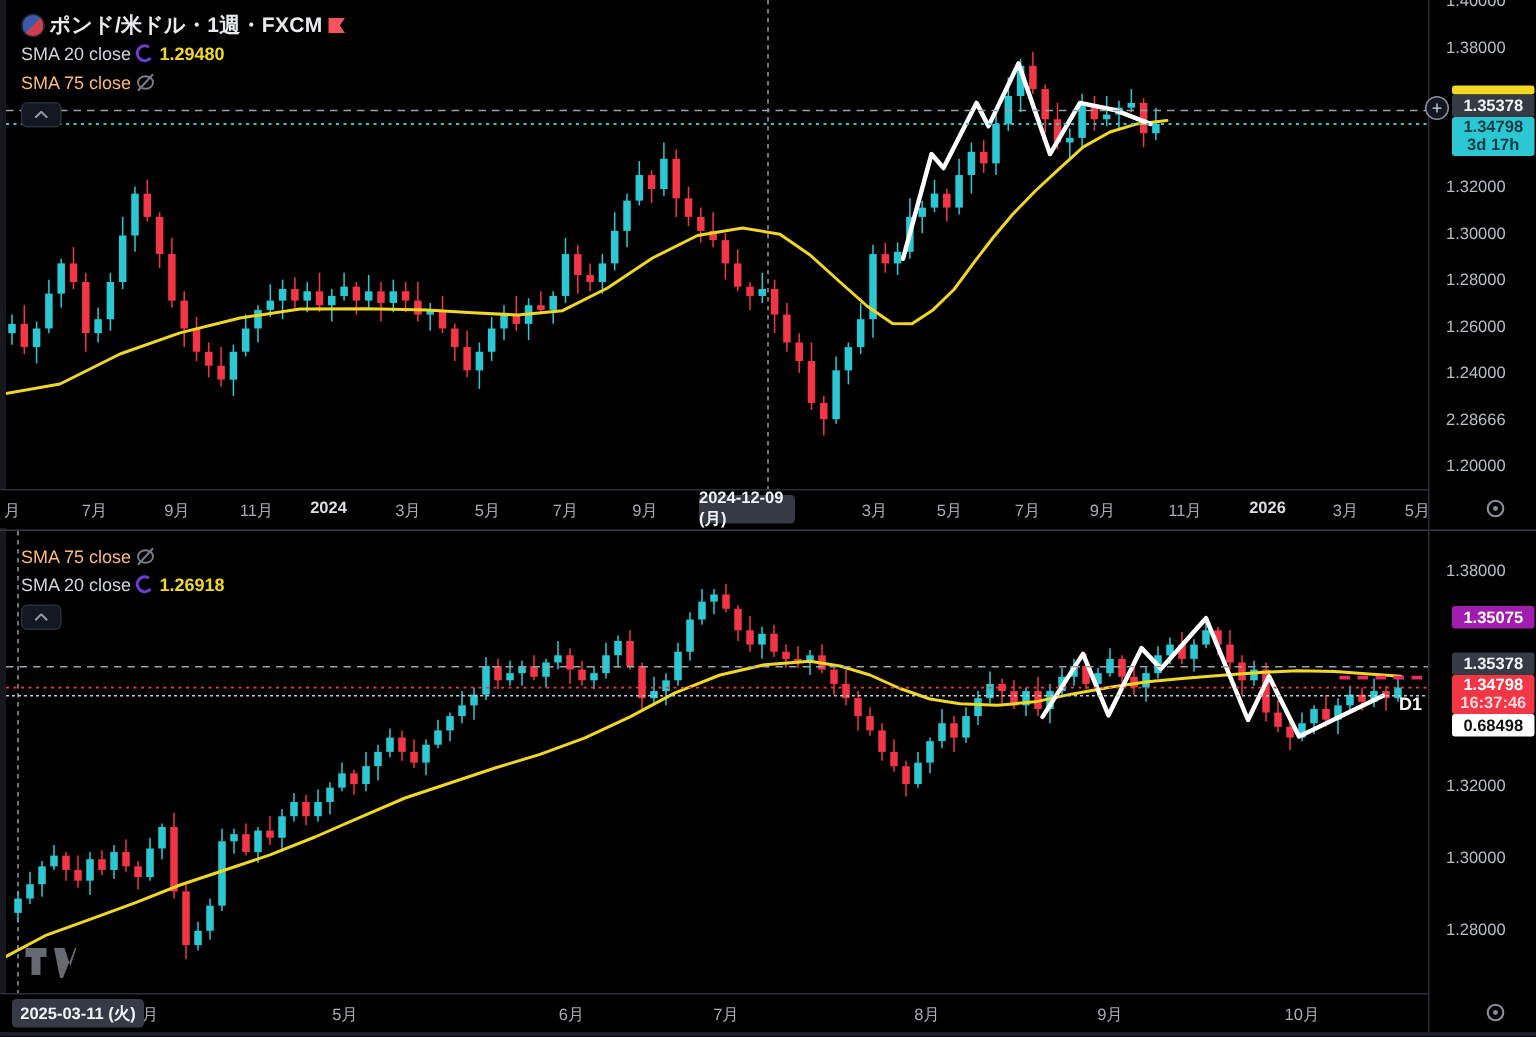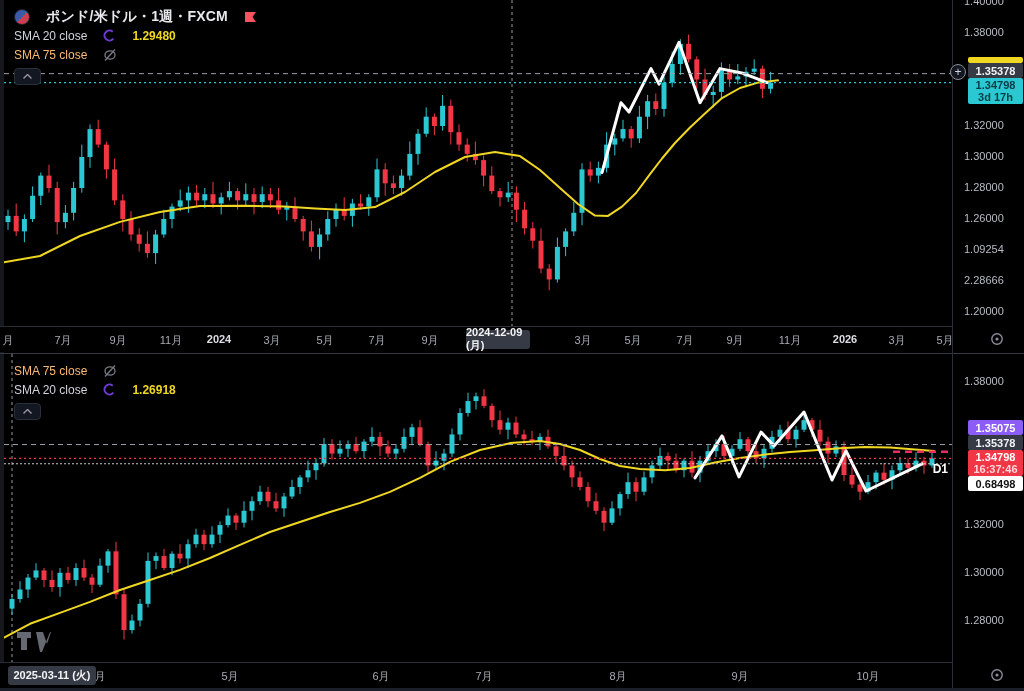--- a/index.html
+++ b/index.html
@@ -6,21 +6,21 @@
   *{box-sizing:border-box;font-family:"Liberation Sans","DejaVu Sans",sans-serif;}
   .stage{position:relative;width:1024px;height:691px;background:#000;overflow:hidden;}
   .edge-strip{position:absolute;left:0;top:0;width:4px;height:691px;background:#16181d;}
   .panel-svg{position:absolute;left:0;}
   .hline-sep{position:absolute;left:0;width:1024px;background:#363a45;height:1px;}
   .scale-border{position:absolute;left:952px;top:0;width:1px;height:688px;background:#2a2e39;}
   .bottom-strip{position:absolute;left:0;top:688px;width:1024px;height:3px;background:#1b1f2a;}
 
   
   .legend{position:absolute;left:14px;z-index:30;}
-  .lg-row{display:flex;align-items:center;gap:16px;height:19px;}
+  .lg-row{display:flex;align-items:center;gap:3px;height:19px;}
   .lg-title{font-size:14px;font-weight:600;color:#e8eaed;letter-spacing:.2px;}
   .pair-icon{width:16px;height:16px;border-radius:50%;background:linear-gradient(135deg,#3b5aa9 50%,#cf3e4e 50%);border:1px solid #22252e;}
   .lg-sma{font-size:12px;color:#d1d4dc;}
   .lg-sma.muted,.lg-sma-val.muted{color:#fdba74;}
   .lg-sma-val{font-size:12px;color:#f0d722;font-weight:600;}
   .chev-btn{margin-top:4px;width:27px;height:17px;border:1px solid #2a2e39;border-radius:4px;background:#131722;display:flex;align-items:center;justify-content:center;}
 
   
   .price-scale{position:absolute;left:953px;top:0;width:71px;height:688px;z-index:20;}
   .p-tick{position:absolute;left:11px;font-size:11px;color:#b8bcc4;white-space:nowrap;}
@@ -289,21 +289,21 @@
     <svg class="gear" style="top:331px" width="16" height="16">
       <circle cx="8" cy="8" r="5.2" fill="none" stroke="#8b8e98" stroke-width="1.4"></circle>
         <circle cx="8" cy="8" r="1.6" fill="#8b8e98"></circle>
     </svg>
   <span class="p-tick" style="top: -5px;">1.40000</span>
       <span class="p-tick" style="top: 26px;">1.38000</span>
       <span class="p-tick" style="top: 119px;">1.32000</span>
       <span class="p-tick" style="top: 150px;">1.30000</span>
       <span class="p-tick" style="top: 181px;">1.28000</span>
       <span class="p-tick" style="top: 212px;">1.26000</span>
-      <span class="p-tick" style="top: 243px;">1.09254</span>
+      <span class="p-tick" style="top: 243px;">1.24000</span>
       <span class="p-tick" style="top: 274px;">2.28666</span>
       <span class="p-tick" style="top: 305px;">1.20000</span>
     </div>
 
   <div class="time-axis" id="axis-top" style="top:326px">
     <div class="date-label" style="left:466px;width:64px;">2024-12-09 (月)</div>
   <span class="t-tick" style="left: 8px;">月</span>
       <span class="t-tick" style="left: 63px;">7月</span>
       <span class="t-tick" style="left: 118px;">9月</span>
       <span class="t-tick" style="left: 171px;">11月</span>
@@ -595,21 +595,21 @@
         </svg>
     </div>
   </div>
 
   <svg class="tv-logo" width="36" height="24" viewBox="0 0 36 24">
     <path d="M1 2 h14 v6 h-4 v12 h-6 V8 H1 Z" fill="#787b86"></path>
     <path d="M20 2 h7 l4 12 4-12 h-1 l-8 20 h-2 Z" fill="#787b86"></path>
   </svg>
 
   <div class="price-scale" id="scale-bot" style="top:0">
-    <div class="stack-label" style="top:420px;background:#8b5cf6;color:#fff;">1.35075</div>
+    <div class="stack-label" style="top:404px;background:#a21caf;color:#fff;">1.35075</div>
     <div class="stack-label" style="top:435px;background:#363a45;color:#f2f3f5;">1.35378</div>
     <div class="stack-label" style="top:450px;height:26px;background:#f23645;color:#fff;flex-direction:column;line-height:12px;">
       <span>1.34798</span>
       <span style="color:#ffd7dc;text-align:right;">16:37:46</span>
     </div>
     <div class="stack-label" style="top:476px;background:#fff;color:#111;">0.68498</div>
     <svg class="gear" style="top:667px" width="16" height="16">
       <circle cx="8" cy="8" r="5.2" fill="none" stroke="#8b8e98" stroke-width="1.4"></circle>
         <circle cx="8" cy="8" r="1.6" fill="#8b8e98"></circle>
     </svg>

